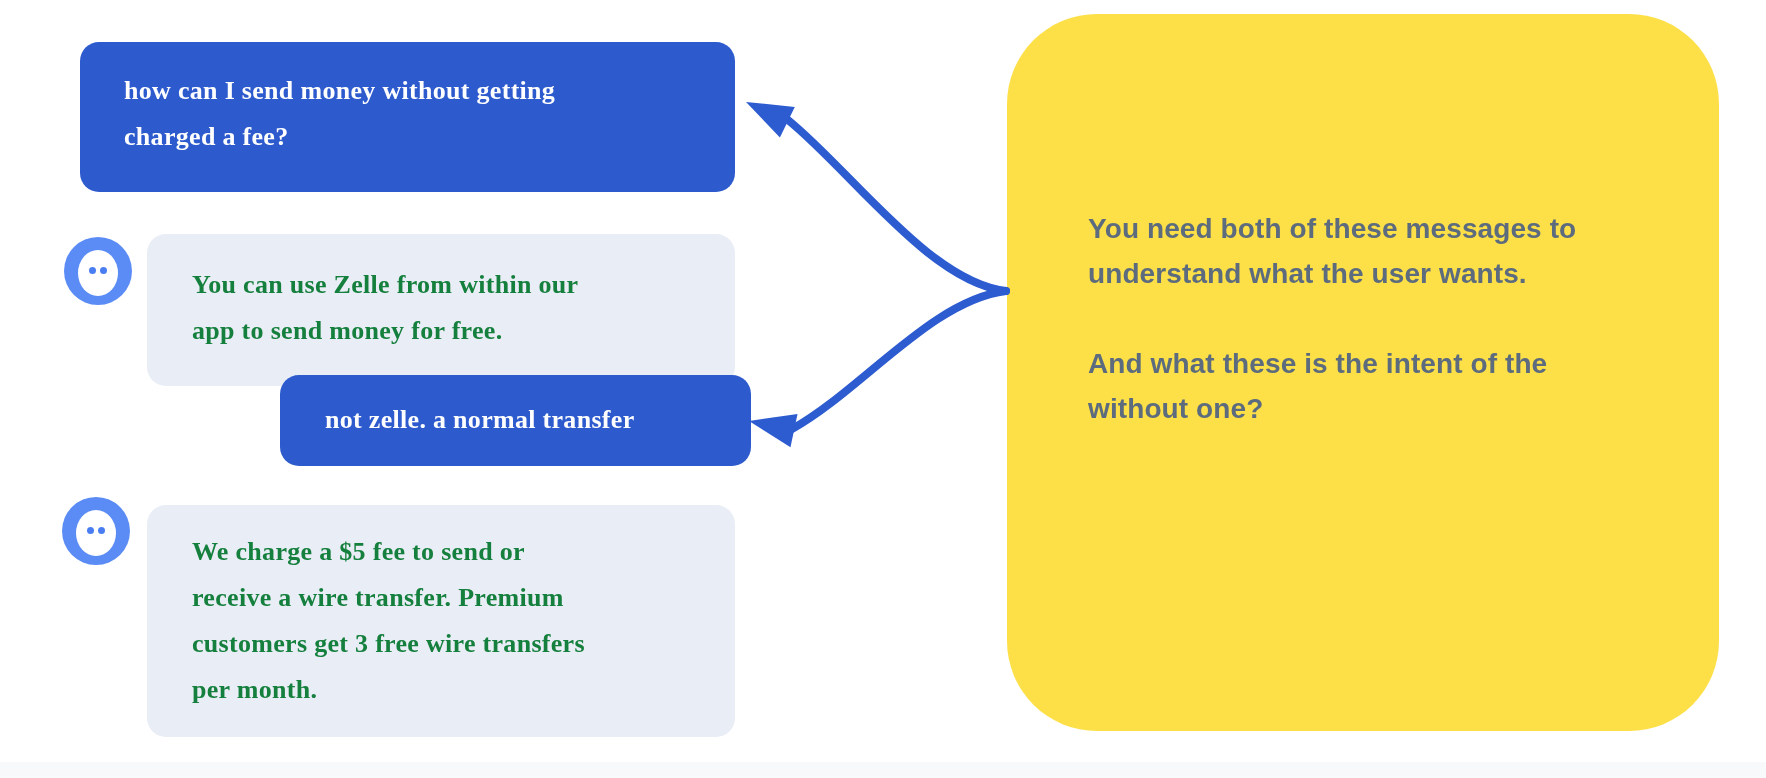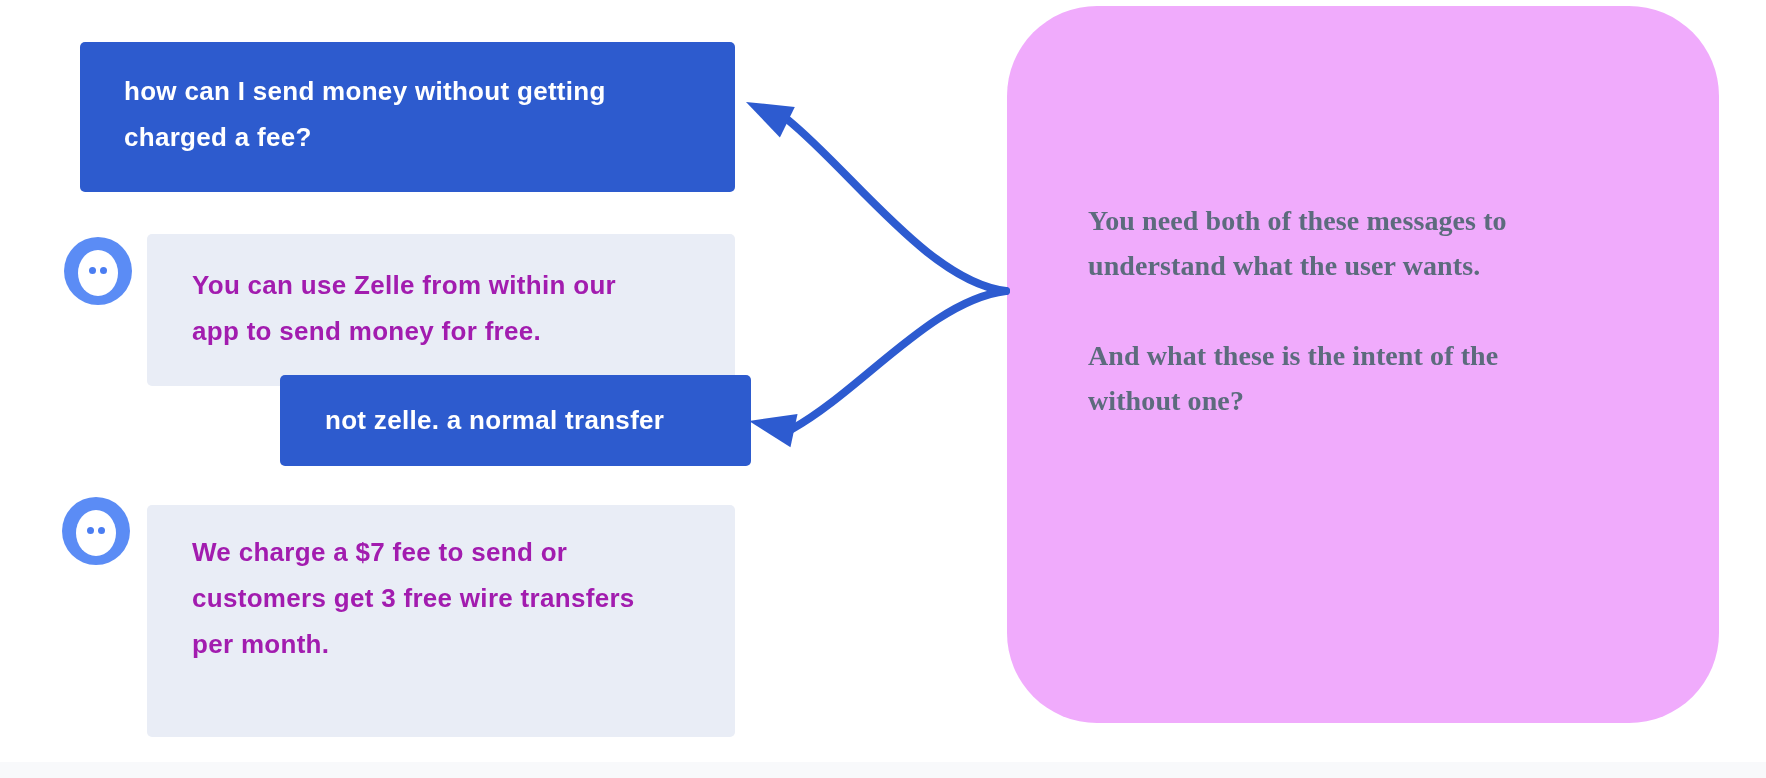--- a/index.html
+++ b/index.html
@@ -6,35 +6,36 @@
   #stage{
     position:relative;
     width:1766px;height:778px;
     overflow:hidden;
     background:#ffffff;
     font-family:"Liberation Sans", sans-serif;
   }
   
   .bubble{
     position:absolute;
-    border-radius:5px;
+    border-radius:19px;
     box-sizing:border-box;
     font-size:26px;
     line-height:46px;
     font-weight:600;
     letter-spacing:0.3px;
+    font-family:Liberation Serif, serif;
   }
   .bubble .line{display:block;white-space:nowrap;}
   .bubble.user{
     background:#2d5bce;
     color:#ffffff;
   }
   .bubble.bot{
     background:#e9edf6;
-    color:#a21caf;
+    color:#15803d;
   }
   #msg1{left:80px;top:42px;width:655px;height:150px;padding:26px 44px;}
   #msg2{left:147px;top:234px;width:588px;height:152px;padding:28px 45px;}
   #msg3{left:280px;top:375px;width:471px;height:91px;padding:22px 45px;}
   #msg4{left:147px;top:505px;width:588px;height:232px;padding:24px 45px;line-height:46px;}
   
   .avatar{
     position:absolute;width:68px;height:68px;border-radius:50%;
     background:#5b8cf5;
   }
@@ -48,22 +49,22 @@
   }
   .avatar .eye{
     position:absolute;top:17px;width:7px;height:7px;border-radius:50%;
     background:#4a7df2;
   }
   .avatar .eye.l{left:11px;}
   .avatar .eye.r{left:22px;}
   
   #panel{
     position:absolute;
-    left:1007px;top:6px;width:712px;height:717px;
-    background:#f0abfc;border-radius:90px;font-family:Liberation Serif, serif;
+    left:1007px;top:14px;width:712px;height:717px;
+    background:#fde047;border-radius:90px;
   }
   #panel-text{
     position:absolute;left:81px;top:192px;width:575px;
     font-size:28px;line-height:45px;font-weight:600;
     color:#5c6b7d;letter-spacing:0.1px;
   }
   #panel-text .para{margin:0 0 45px 0;}
   #panel-text .line{display:block;white-space:nowrap;}
   
   #arrows{position:absolute;left:0;top:0;pointer-events:none;}
@@ -98,21 +99,22 @@
     <span class="line">not zelle. a normal transfer</span>
   </div>
 
   <div class="avatar" id="avatar2">
     <div class="face">
       <span class="eye l"></span>
       <span class="eye r"></span>
     </div>
   </div>
   <div class="bubble bot" id="msg4">
-    <span class="line">We charge a $7 fee to send or</span>
+    <span class="line">We charge a $5 fee to send or</span>
+    <span class="line">receive a wire transfer. Premium</span>
     <span class="line">customers get 3 free wire transfers</span>
     <span class="line">per month.</span>
   </div>
 
   <div id="panel">
     <div id="panel-text">
       <p class="para">
         <span class="line">You need both of these messages to</span>
         <span class="line">understand what the user wants.</span>
       </p>

